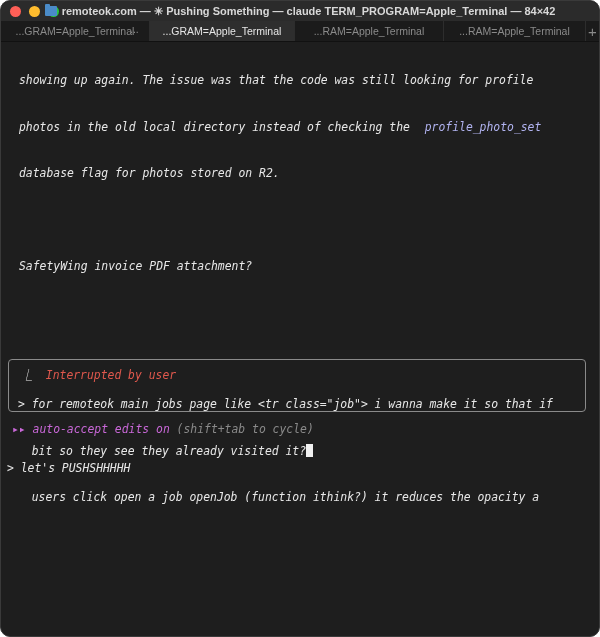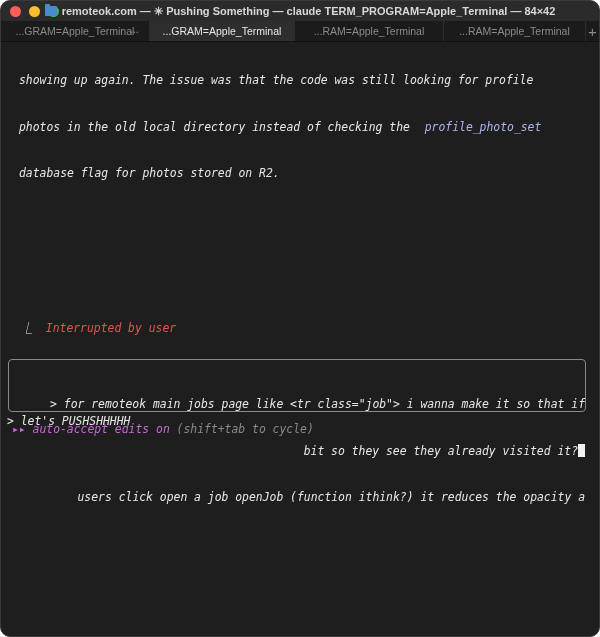--- a/index.html
+++ b/index.html
@@ -84,40 +84,41 @@
     <div class="tab-add">
         <span>+</span>
       </div>
   </div>
 
   <div class="content">
     <div class="line indent2">showing up again. The issue was that the code was still looking for profile</div>
     <div class="line indent2"><span>photos in the old local directory instead of checking the </span><span class="code">profile_photo_set</span></div>
     <div class="line indent2">database flag for photos stored on R2.</div>
     <div class="line"></div>
+    <div class="line indent2">SafetyWing invoice PDF attachment?</div>
     <div class="line"></div>
 
     <div class="line"><span>  </span><span>⎿  </span><span class="red">Interrupted by user</span></div>
     <div class="line"></div>
     <div class="line"><span>&gt; </span><span>let's PUSHSHHHHH</span></div>
     <div class="line"></div>
 
     
     
     
     
     
     
     
 
     
     
   </div>
 
-  <div class="content" style="top:41px; padding-left:0;text-align:right;">
+  <div class="content" style="top:41px; padding-left:0;">
     <div class="input-box">
       <div class="line"><span>&gt; </span><span>for remoteok main jobs page like &lt;tr class="job"&gt; i wanna make it so that if</span></div>
       <div class="line"><span>  </span><span>bit so they see they already visited it?</span><span class="cursor"></span></div>
       <div class="line"><span>  </span><span>users click open a job openJob (function ithink?) it reduces the opacity a</span></div>
     </div>
     <div class="mode line"><span class="magenta">▸▸</span><span> </span><span class="magenta">auto-accept edits on</span><span> </span><span class="dim">(shift+tab to cycle)</span></div>
   </div>
 </div>
 
 </body></html>

